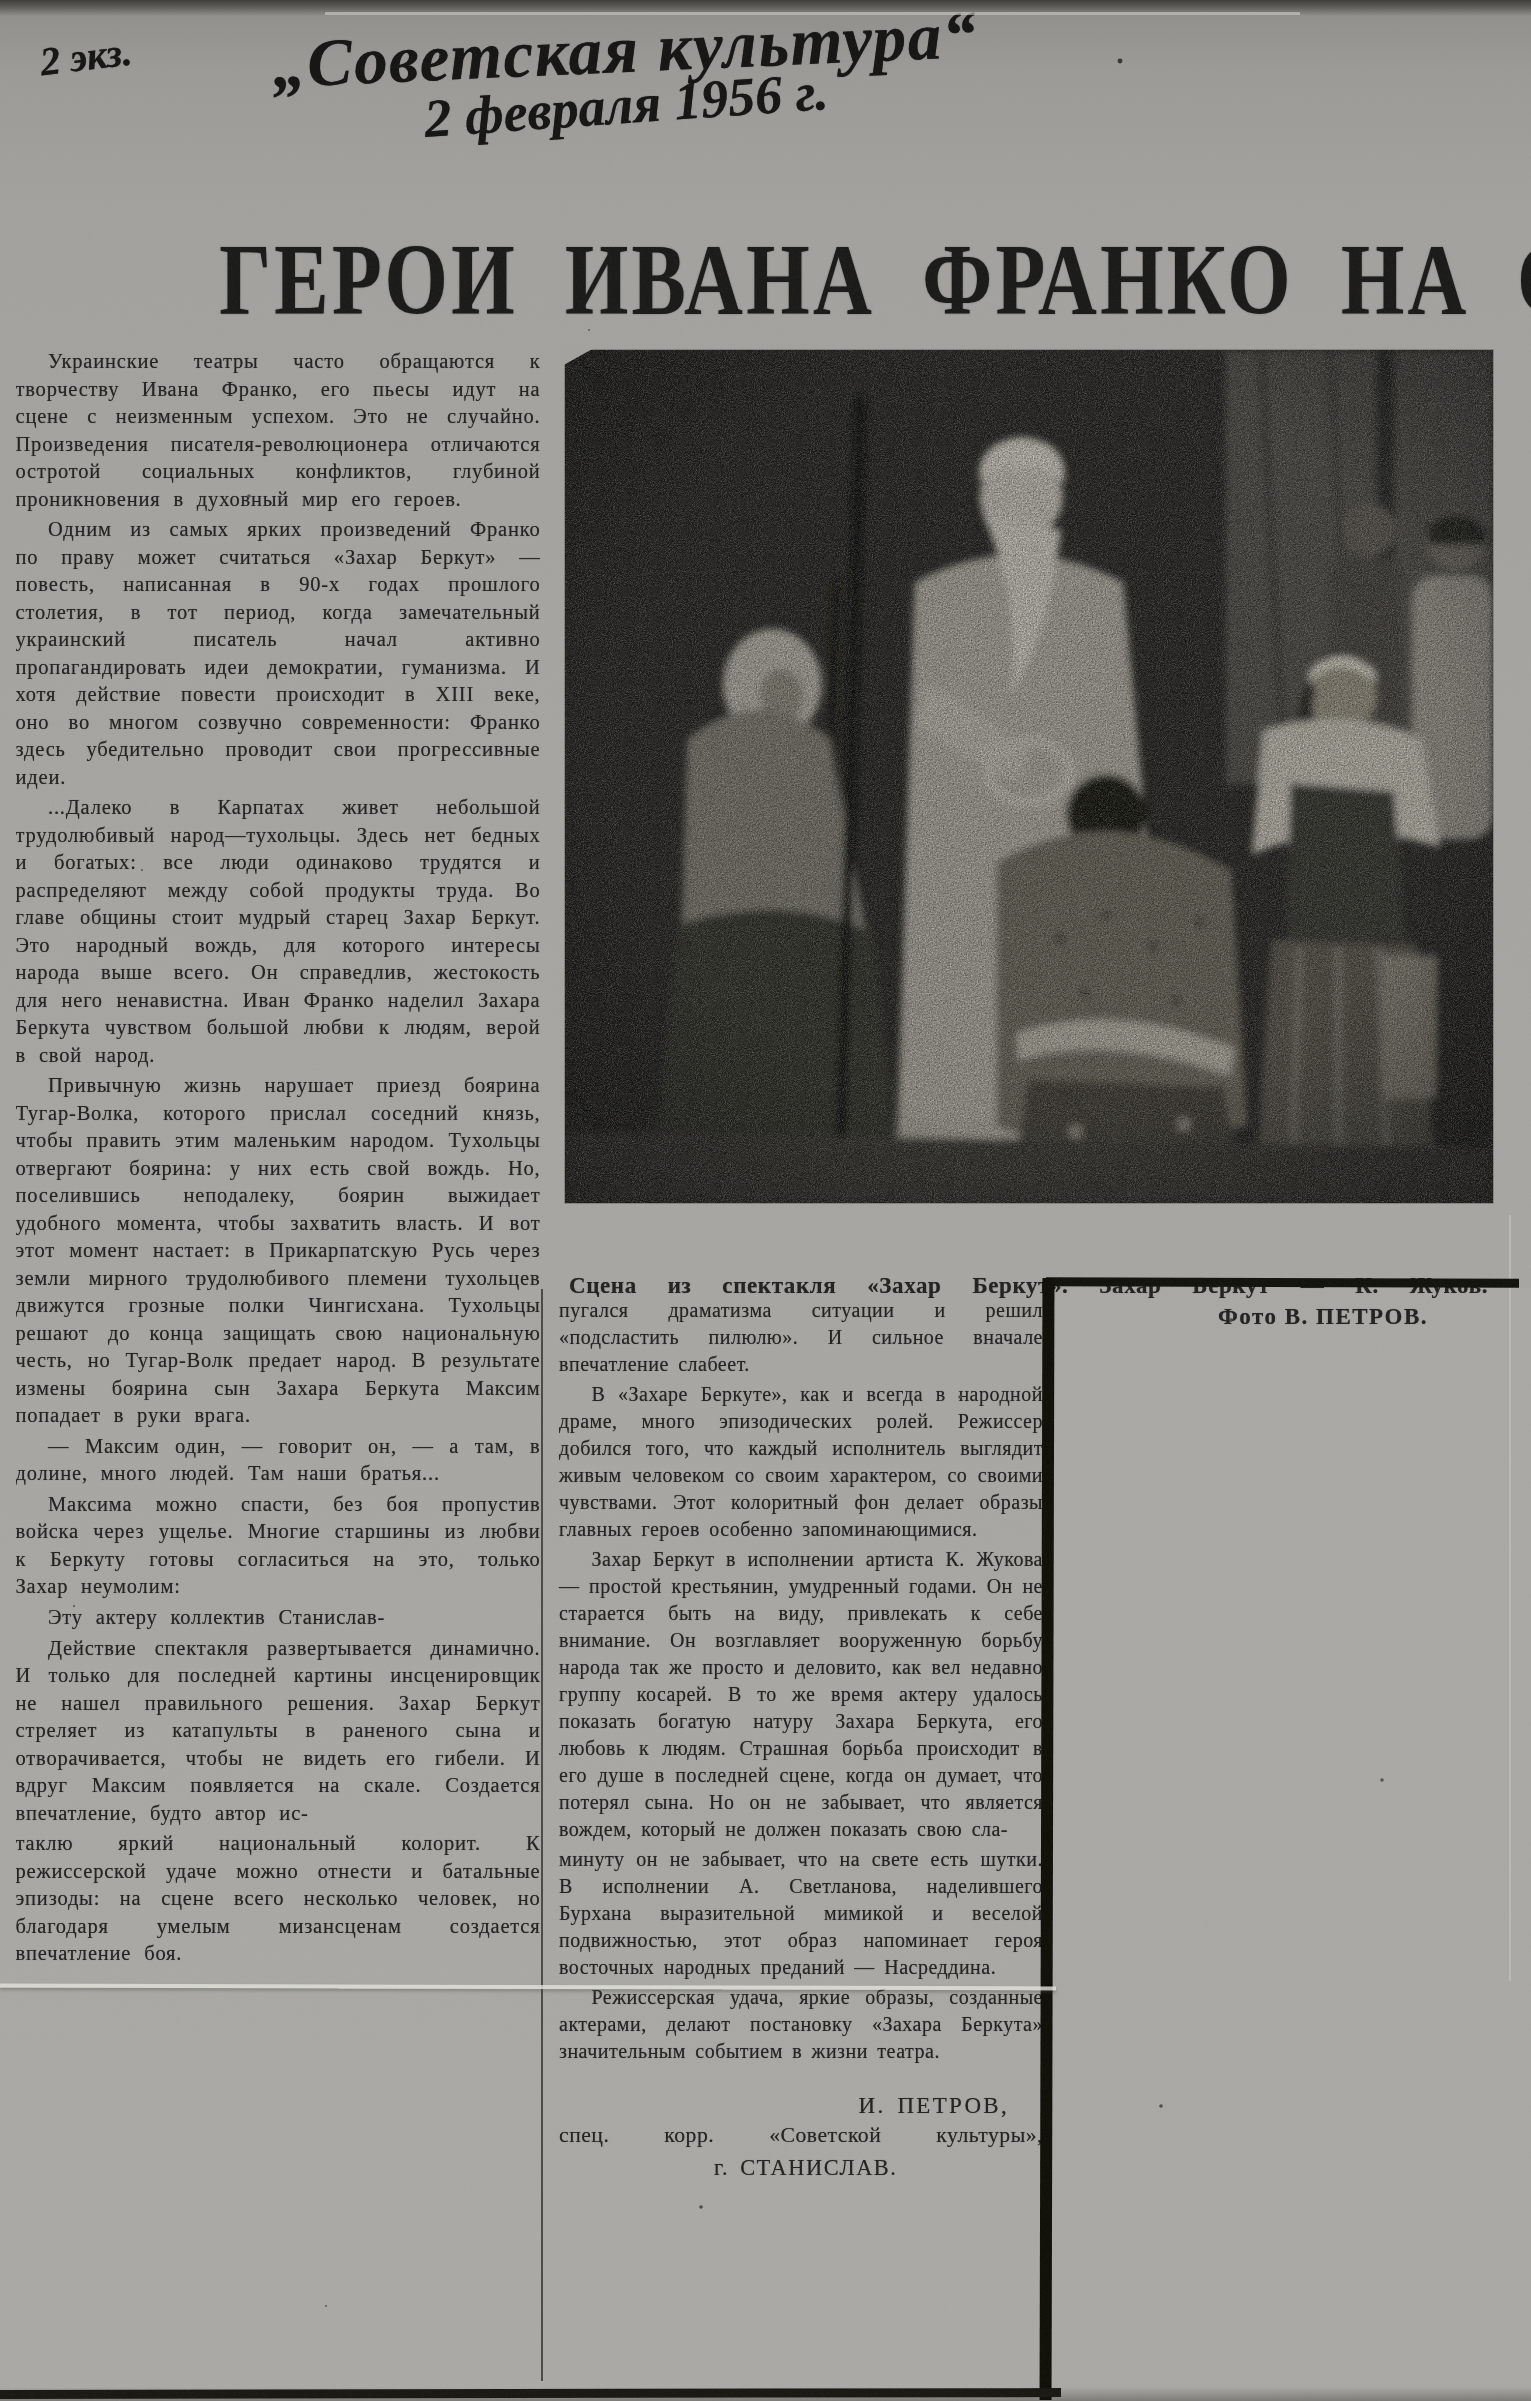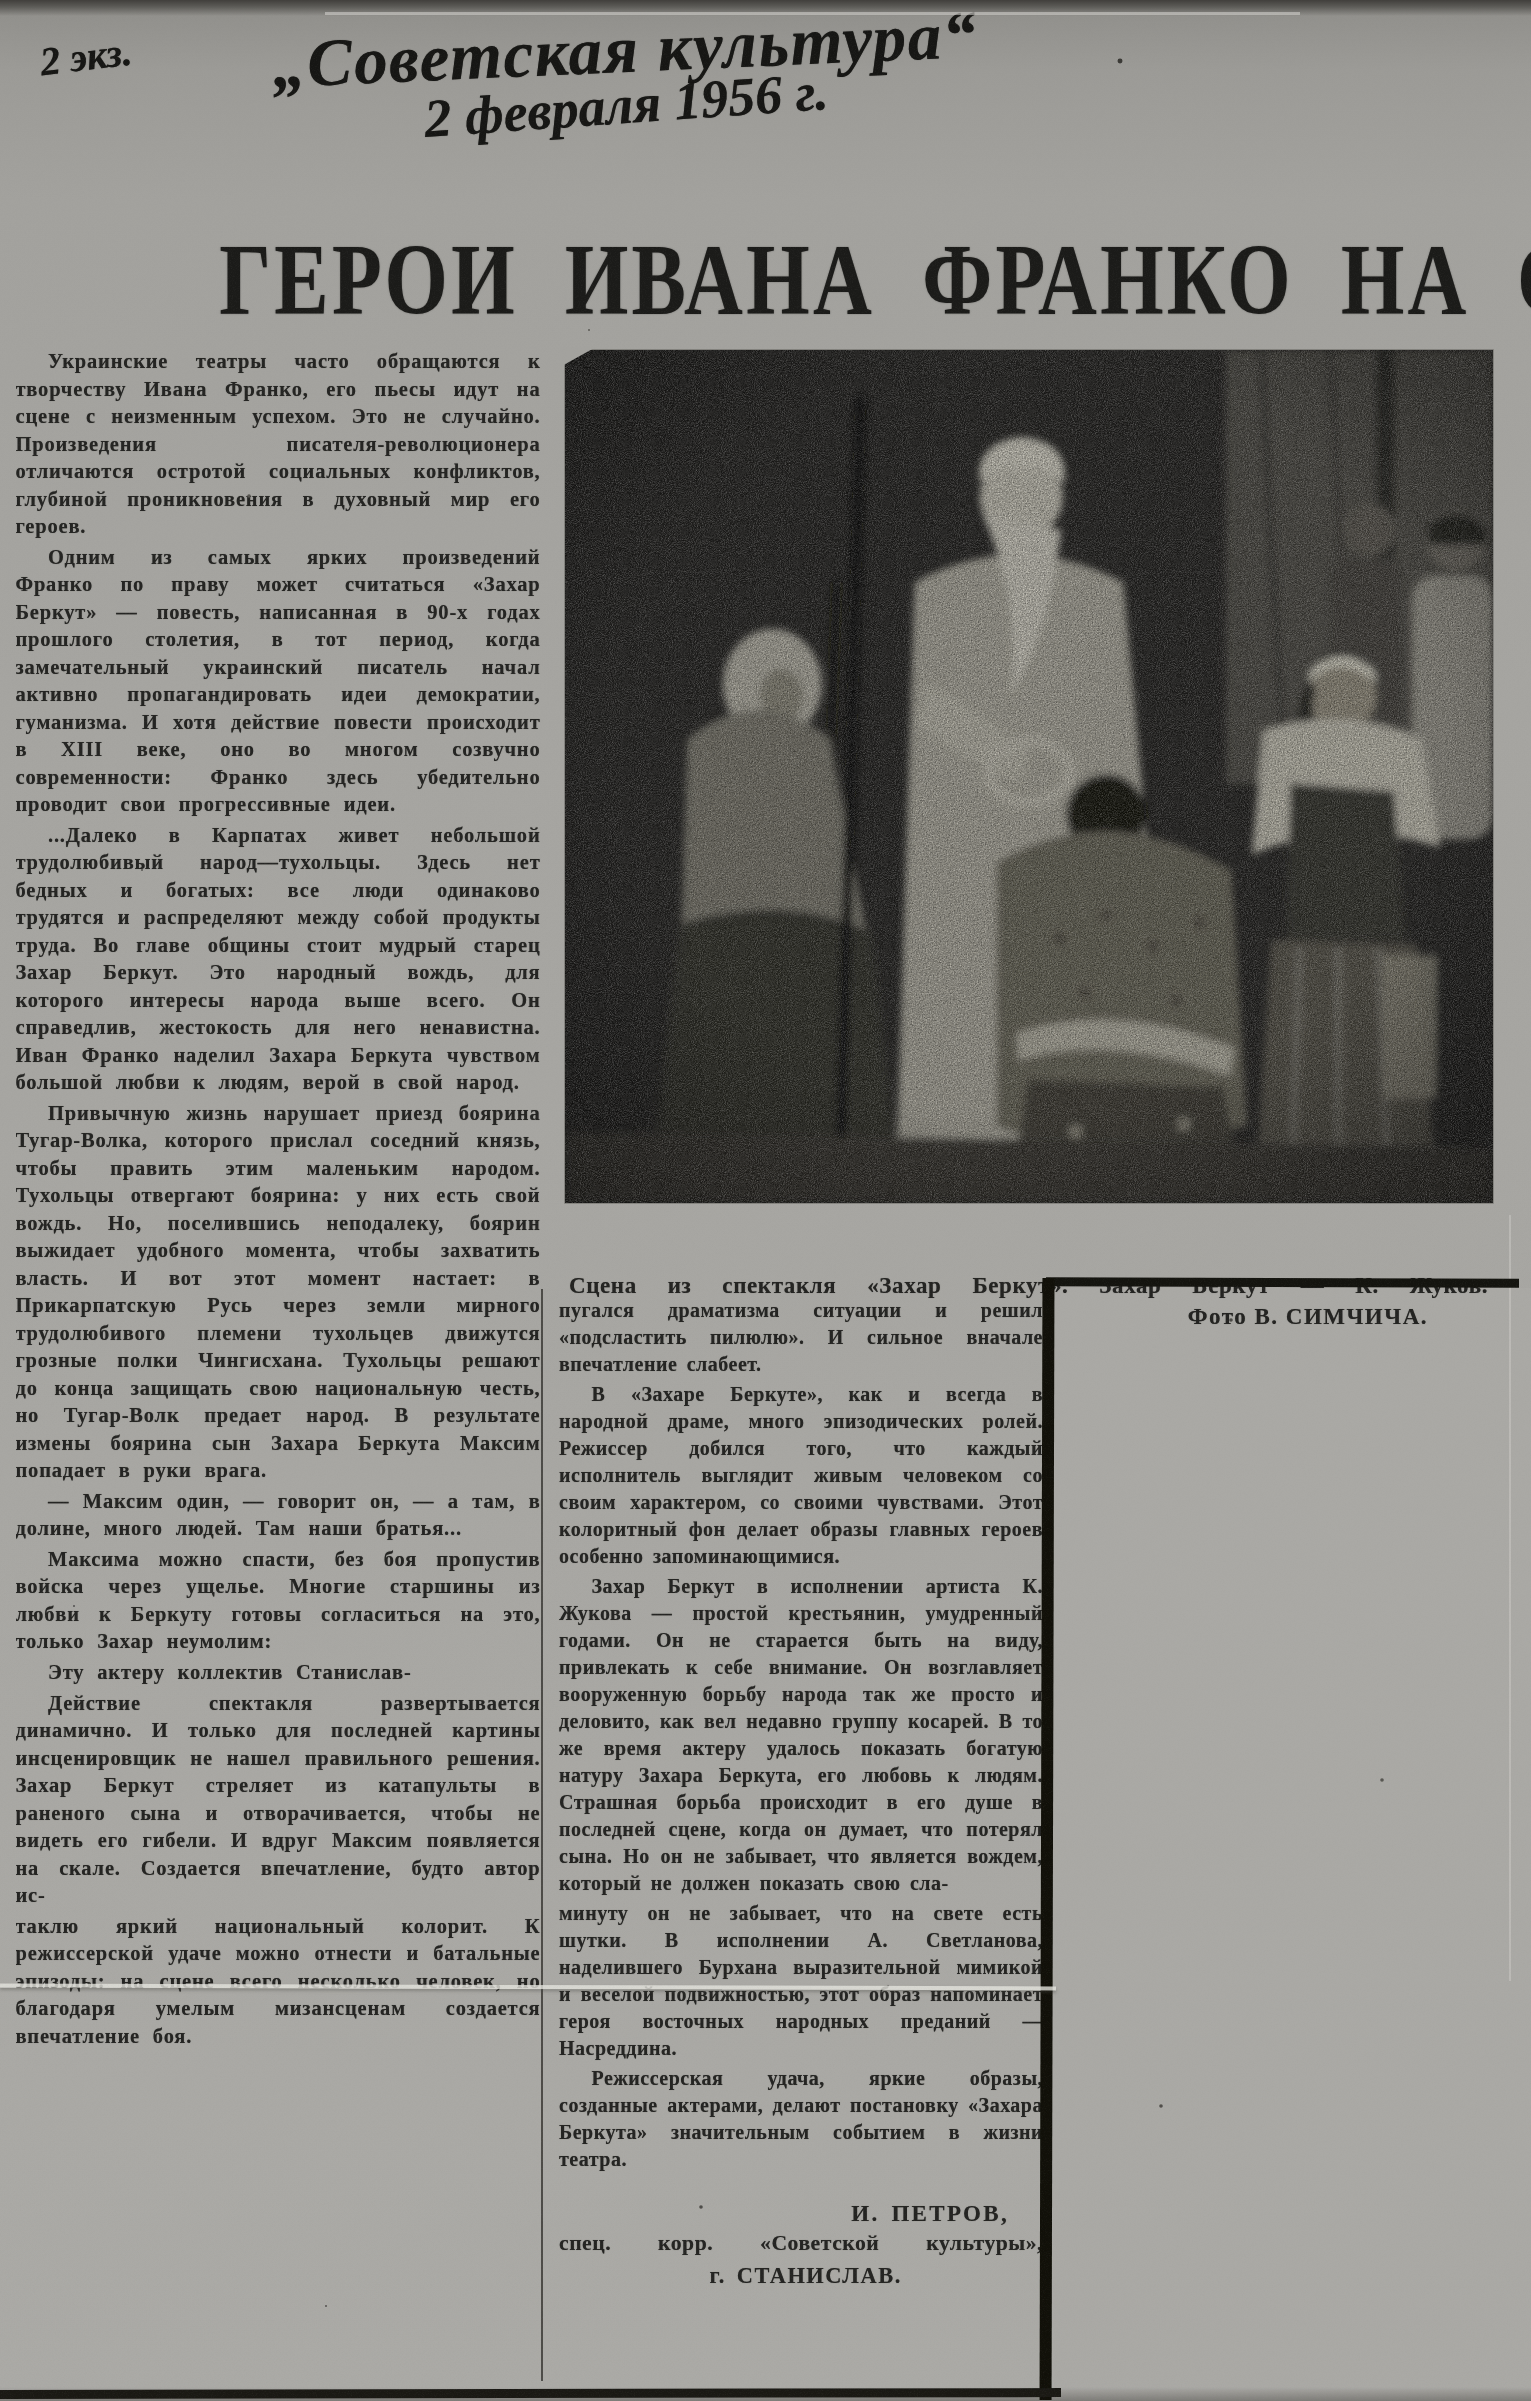--- a/index.html
+++ b/index.html
@@ -31,21 +31,21 @@
     text-shadow:0 0 0.8px rgba(15,15,12,.7);white-space:nowrap;}
   .hand-copies{left:40px;top:32.5px;font-size:40px;transform:rotate(-7deg);}
   .hand-source{left:272px;top:10.8px;font-size:67px;letter-spacing:1.5px;transform:rotate(-2.5deg);}
   .hand-date{left:424px;top:74px;font-size:54px;transform:rotate(-4deg);}
   
   .headline-wrap{position:absolute;left:66px;top:229px;width:1439px;text-align:center;z-index:5;}
   .headline{display:inline-block;font-weight:700;font-size:97px;line-height:1.0;color:#1b1b19;
     letter-spacing:3.9px;word-spacing:28px;white-space:nowrap;transform:scale(.84,1.05);transform-origin:center top;
     text-shadow:0 0 1.5px rgba(20,20,18,.5);}
   
-  .body-col{position:absolute;font-weight:700;text-align:justify;color:#242422;z-index:5;
+  .body-col{position:absolute;font-weight:400;text-align:justify;color:#242422;z-index:5;
     text-shadow:0 0 0.8px rgba(30,30,26,.5);}
   .left-col{left:15.5px;top:348px;width:525px;height:2050px;overflow:hidden;
     font-size:20.5px;line-height:27.5px;letter-spacing:0.8px;word-spacing:7px;}
   .right-col{left:559px;top:1297px;width:484px;font-size:20px;line-height:27px;
     letter-spacing:0.5px;word-spacing:3.9px;}
   .para{margin:0 0 3.1px 0;text-indent:32.5px;}
   .para.noindent{text-indent:0;}
   .sign{margin:0;}
   .sign-author{margin-top:27px;text-align:right;padding-right:34px;font-size:23px;letter-spacing:2.3px;}
   .sign-role{text-align:justify;text-align-last:justify;font-size:21.7px;margin-top:3.1px;}
@@ -179,21 +179,21 @@
       </g>
       <rect width="1200" height="1102" fill="url(#vig)"></rect>
       <rect width="1200" height="1102" filter="url(#grainDark)" opacity=".5"></rect>
       <rect width="1200" height="1102" filter="url(#grainLight)" opacity=".3"></rect>
     </svg>
   </div>
   <div class="photo-notch"></div>
 
   <div class="caption">
     <p class="caption-l1">Сцена из спектакля «Захар Беркут». Захар Беркут — К. Жуков.</p>
-    <p class="caption-l2">Фото В. СИМЧИЧА.</p>
+    <p class="caption-l2">Фото В. ПЕТРОВ.</p>
   </div>
 
   <div class="body-col right-col">
     <div>
         <p class="para noindent">пугался драматизма ситуации и решил «подсластить пилюлю». И сильное вначале впечатление слабеет.</p>
         <p class="para indent">В «Захаре Беркуте», как и всегда в народной драме, много эпизодических ролей. Режиссер добился того, что каждый исполнитель выглядит живым человеком со своим характером, со своими чувствами. Этот колоритный фон делает образы главных героев особенно запоминающимися.</p>
         <p class="para indent">Захар Беркут в исполнении артиста К. Жукова — простой крестьянин, умудренный годами. Он не старается быть на виду, привлекать к себе внимание. Он возглавляет вооруженную борьбу народа так же просто и деловито, как вел недавно группу косарей. В то же время актеру удалось показать богатую натуру Захара Беркута, его любовь к людям. Страшная борьба происходит в его душе в последней сцене, когда он думает, что потерял сына. Но он не забывает, что является вождем, который не должен показать свою сла-</p>
         <p class="para noindent">минуту он не забывает, что на свете есть шутки. В исполнении А. Светланова, наделившего Бурхана выразительной мимикой и веселой подвижностью, этот образ напоминает героя восточных народных преданий — Насреддина.</p>
         <p class="para indent">Режиссерская удача, яркие образы, созданные актерами, делают постановку «Захара Беркута» значительным событием в жизни театра.</p>
       </div>

